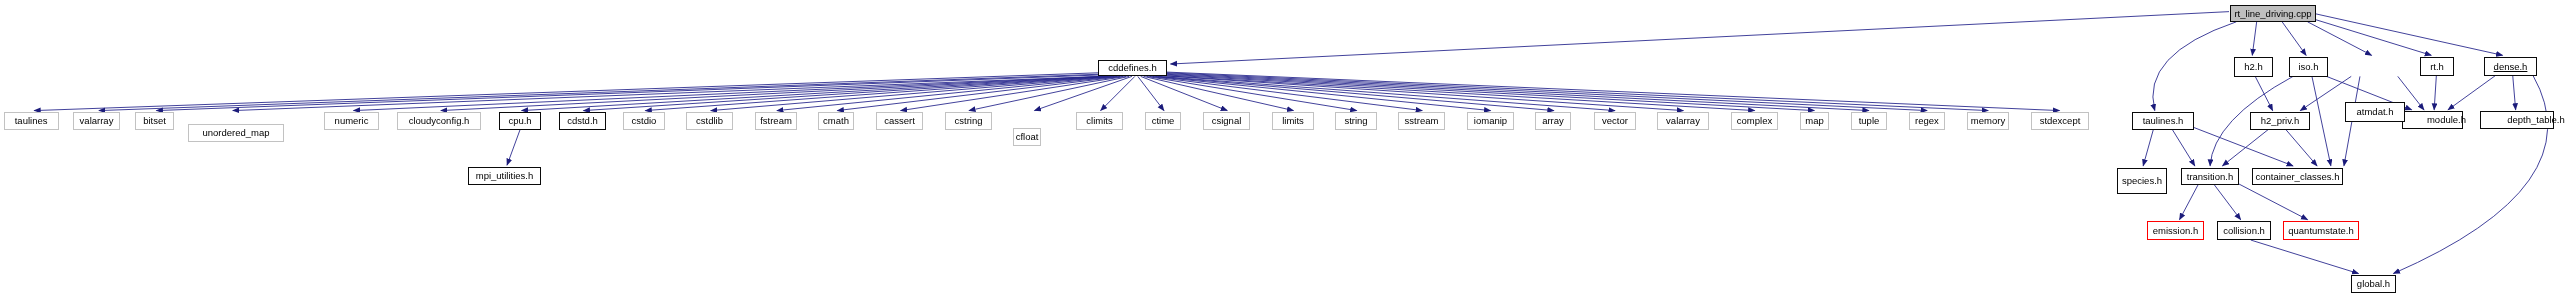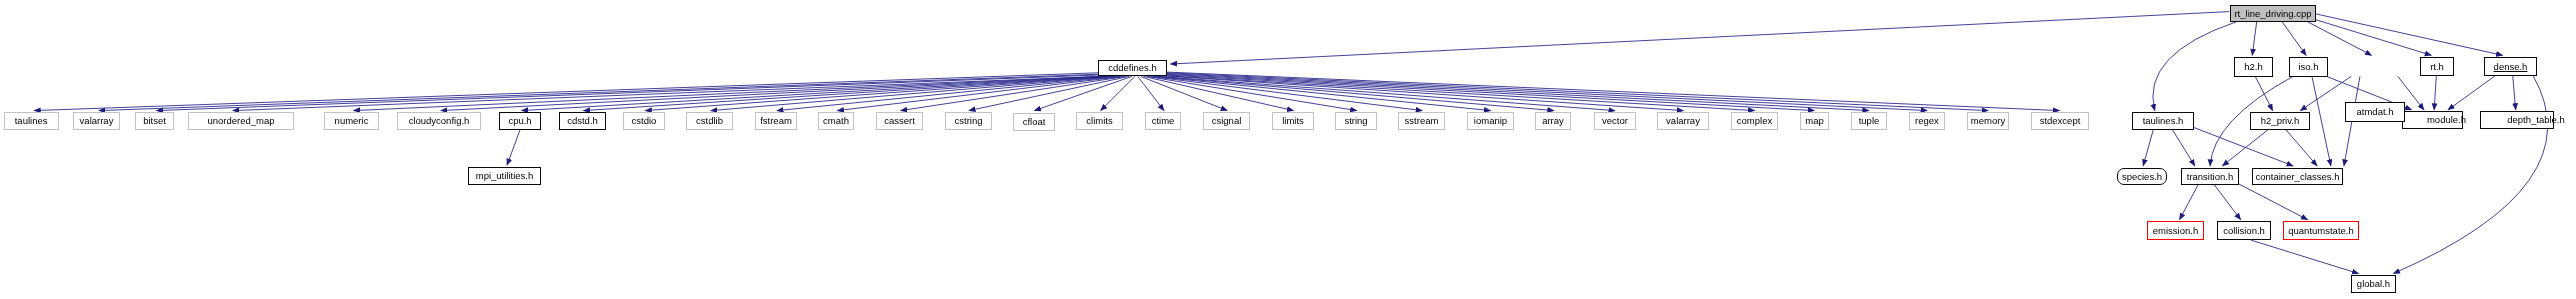--- a/index.html
+++ b/index.html
@@ -116,21 +116,21 @@
       </div>
       <div class="node plain" style="left: 3.6px; top: 112px; width: 55px; height: 17.5px;">
         <span>taulines</span>
       </div>
       <div class="node plain" style="left: 73px; top: 112px; width: 47px; height: 17.5px;">
         <span>valarray</span>
       </div>
       <div class="node plain" style="left: 135px; top: 112px; width: 39px; height: 17.5px;">
         <span>bitset</span>
       </div>
-      <div class="node plain" style="left: 188px; top: 112px; width: 106px; height: 17.5px;">
+      <div class="node plain" style="left: 188px; top: 124px; width: 96px; height: 17.5px;">
         <span>unordered_map</span>
       </div>
       <div class="node plain" style="left: 324px; top: 112px; width: 55px; height: 17.5px;">
         <span>numeric</span>
       </div>
       <div class="node plain" style="left: 397px; top: 112px; width: 84px; height: 17.5px;">
         <span>cloudyconfig.h</span>
       </div>
       <div class="node bold" style="left: 499px; top: 112px; width: 42px; height: 17.5px;">
         <span>cpu.h</span>
@@ -149,21 +149,21 @@
       </div>
       <div class="node plain" style="left: 818px; top: 112px; width: 36px; height: 17.5px;">
         <span>cmath</span>
       </div>
       <div class="node plain" style="left: 876px; top: 112px; width: 47px; height: 17.5px;">
         <span>cassert</span>
       </div>
       <div class="node plain" style="left: 945px; top: 112px; width: 47px; height: 17.5px;">
         <span>cstring</span>
       </div>
-      <div class="node plain" style="left: 1013px; top: 113px; width: 42px; height: 17.5px;">
+      <div class="node plain" style="left: 1013px; top: 128px; width: 28px; height: 17.5px;">
         <span>cfloat</span>
       </div>
       <div class="node plain" style="left: 1076px; top: 112px; width: 47px; height: 17.5px;">
         <span>climits</span>
       </div>
       <div class="node plain" style="left: 1145px; top: 112px; width: 36px; height: 17.5px;">
         <span>ctime</span>
       </div>
       <div class="node plain" style="left: 1203px; top: 112px; width: 47px; height: 17.5px;">
         <span>csignal</span>
@@ -230,21 +230,21 @@
       </div>
       <div class="node bold" style="left: 2345px; top: 57px; width: 60px; height: 19.7px; margin-top: 45px;">
         <span>atmdat.h</span>
       </div>
       <div class="node bold" style="left: 2420px; top: 57px; width: 34px; height: 19px;">
         <span>rt.h</span>
       </div>
       <div class="node bold" style="left: 2484px; top: 57px; width: 53px; height: 19px; text-decoration: underline;">
         <span>dense.h</span>
       </div>
-      <div class="node bold" style="left: 2117px; top: 168px; width: 50px; height: 17px; border-radius: 7px;">
+      <div class="node bold" style="left: 2117px; top: 168px; width: 50px; height: 26px;">
         <span>species.h</span>
       </div>
       <div class="node bold" style="left: 2181px; top: 168px; width: 58px; height: 17px;">
         <span>transition.h</span>
       </div>
       <div class="node bold" style="left: 2252px; top: 168px; width: 91px; height: 17px;">
         <span>container_classes.h</span>
       </div>
       <div class="node red" style="left: 2147px; top: 221px; width: 57px; height: 19px;">
         <span>emission.h</span>

